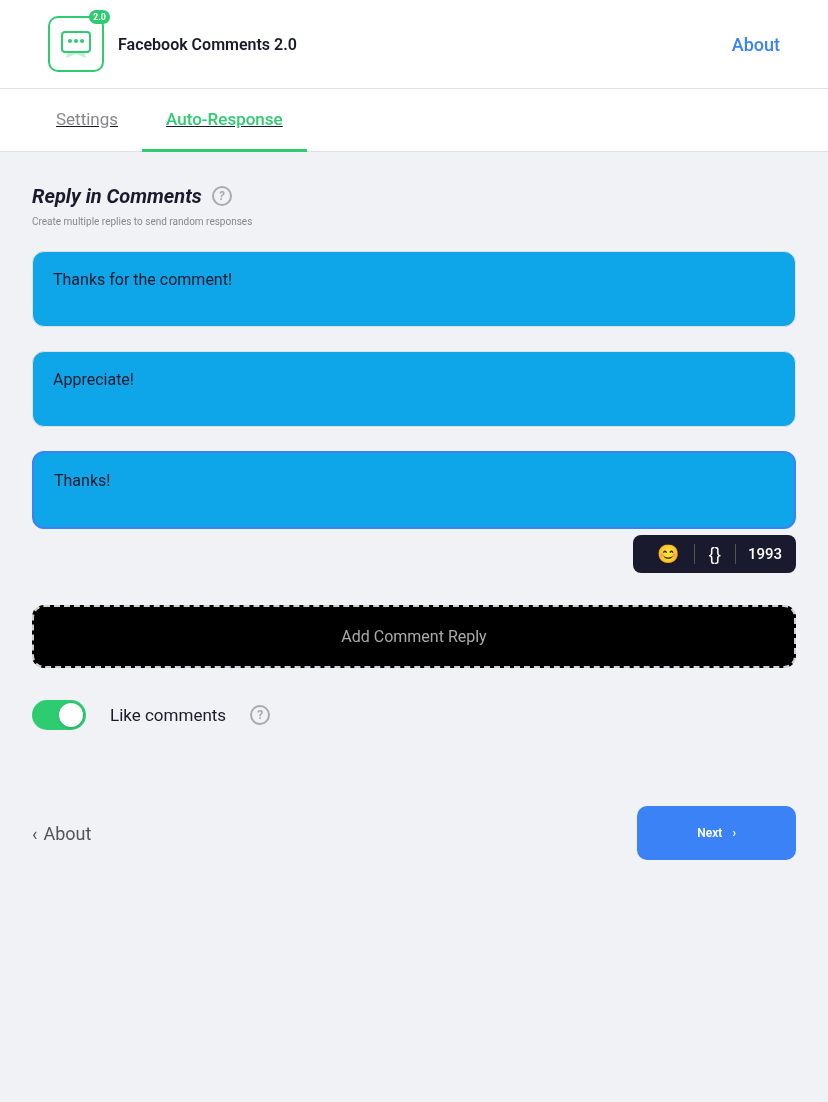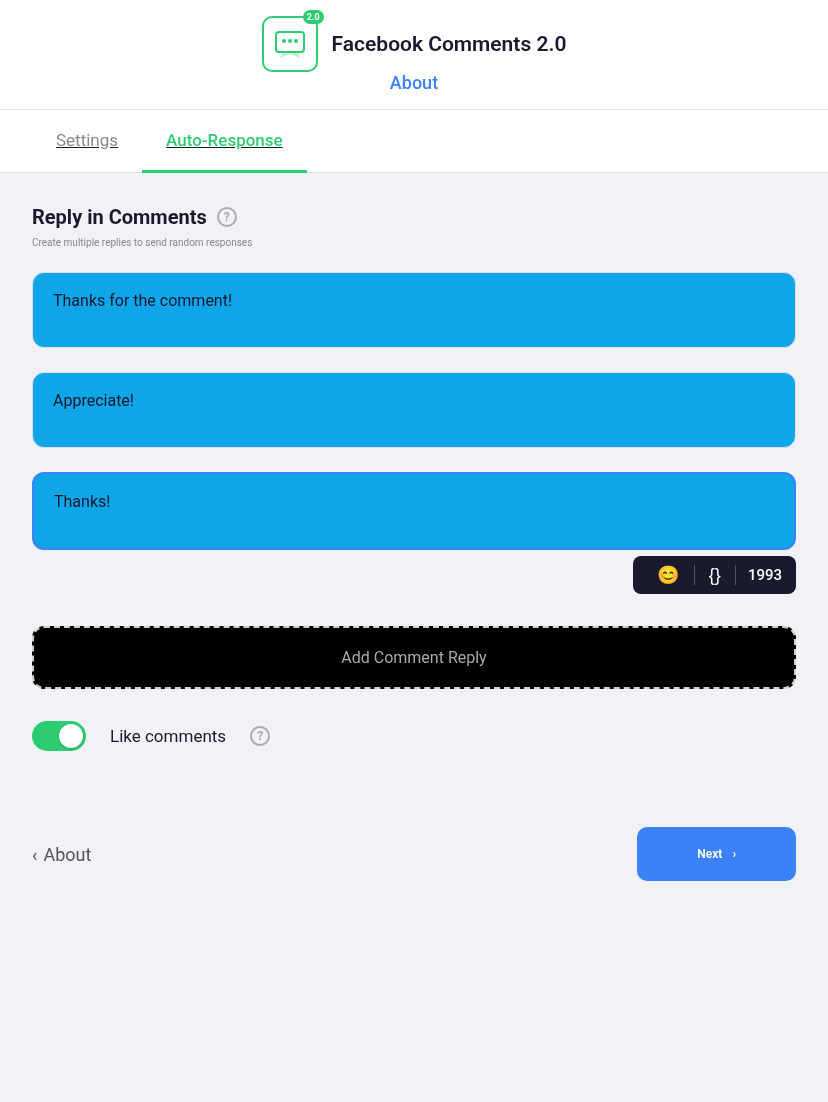--- a/index.html
+++ b/index.html
@@ -17,21 +17,20 @@
     }
 
     
     .header {
       background: #ffffff;
       display: flex;
       align-items: center;
       justify-content: space-between;
       padding: 16px 48px;
       border-bottom: 1px solid #e0e0e0;
-      flex-direction: column;
     }
 
     .header-left {
       display: flex;
       align-items: center;
       gap: 14px;
     }
 
     .app-icon {
       width: 56px;
@@ -56,21 +55,21 @@
       right: -8px;
       background: #2ecc71;
       color: white;
       font-size: 9px;
       font-weight: bold;
       border-radius: 8px;
       padding: 2px 4px;
     }
 
     .app-title {
-      font-size: 21px;
+      font-size: 16px;
       font-weight: 600;
       color: #1a1a2e;
     }
 
     .about-link {
       font-size: 18px;
       color: #3b82f6;
       font-weight: 500;
       cursor: pointer;
       text-decoration: none;
@@ -108,20 +107,21 @@
     
     .main-content {
       padding: 32px 32px 20px 32px;
     }
 
     .section-title-row {
       display: flex;
       align-items: center;
       gap: 10px;
       margin-bottom: 8px;
+      font-style: italic;
     }
 
     .section-title {
       font-size: 20px;
       font-weight: 700;
       color: #1a1a2e;
     }
 
     .help-icon {
       width: 20px;

